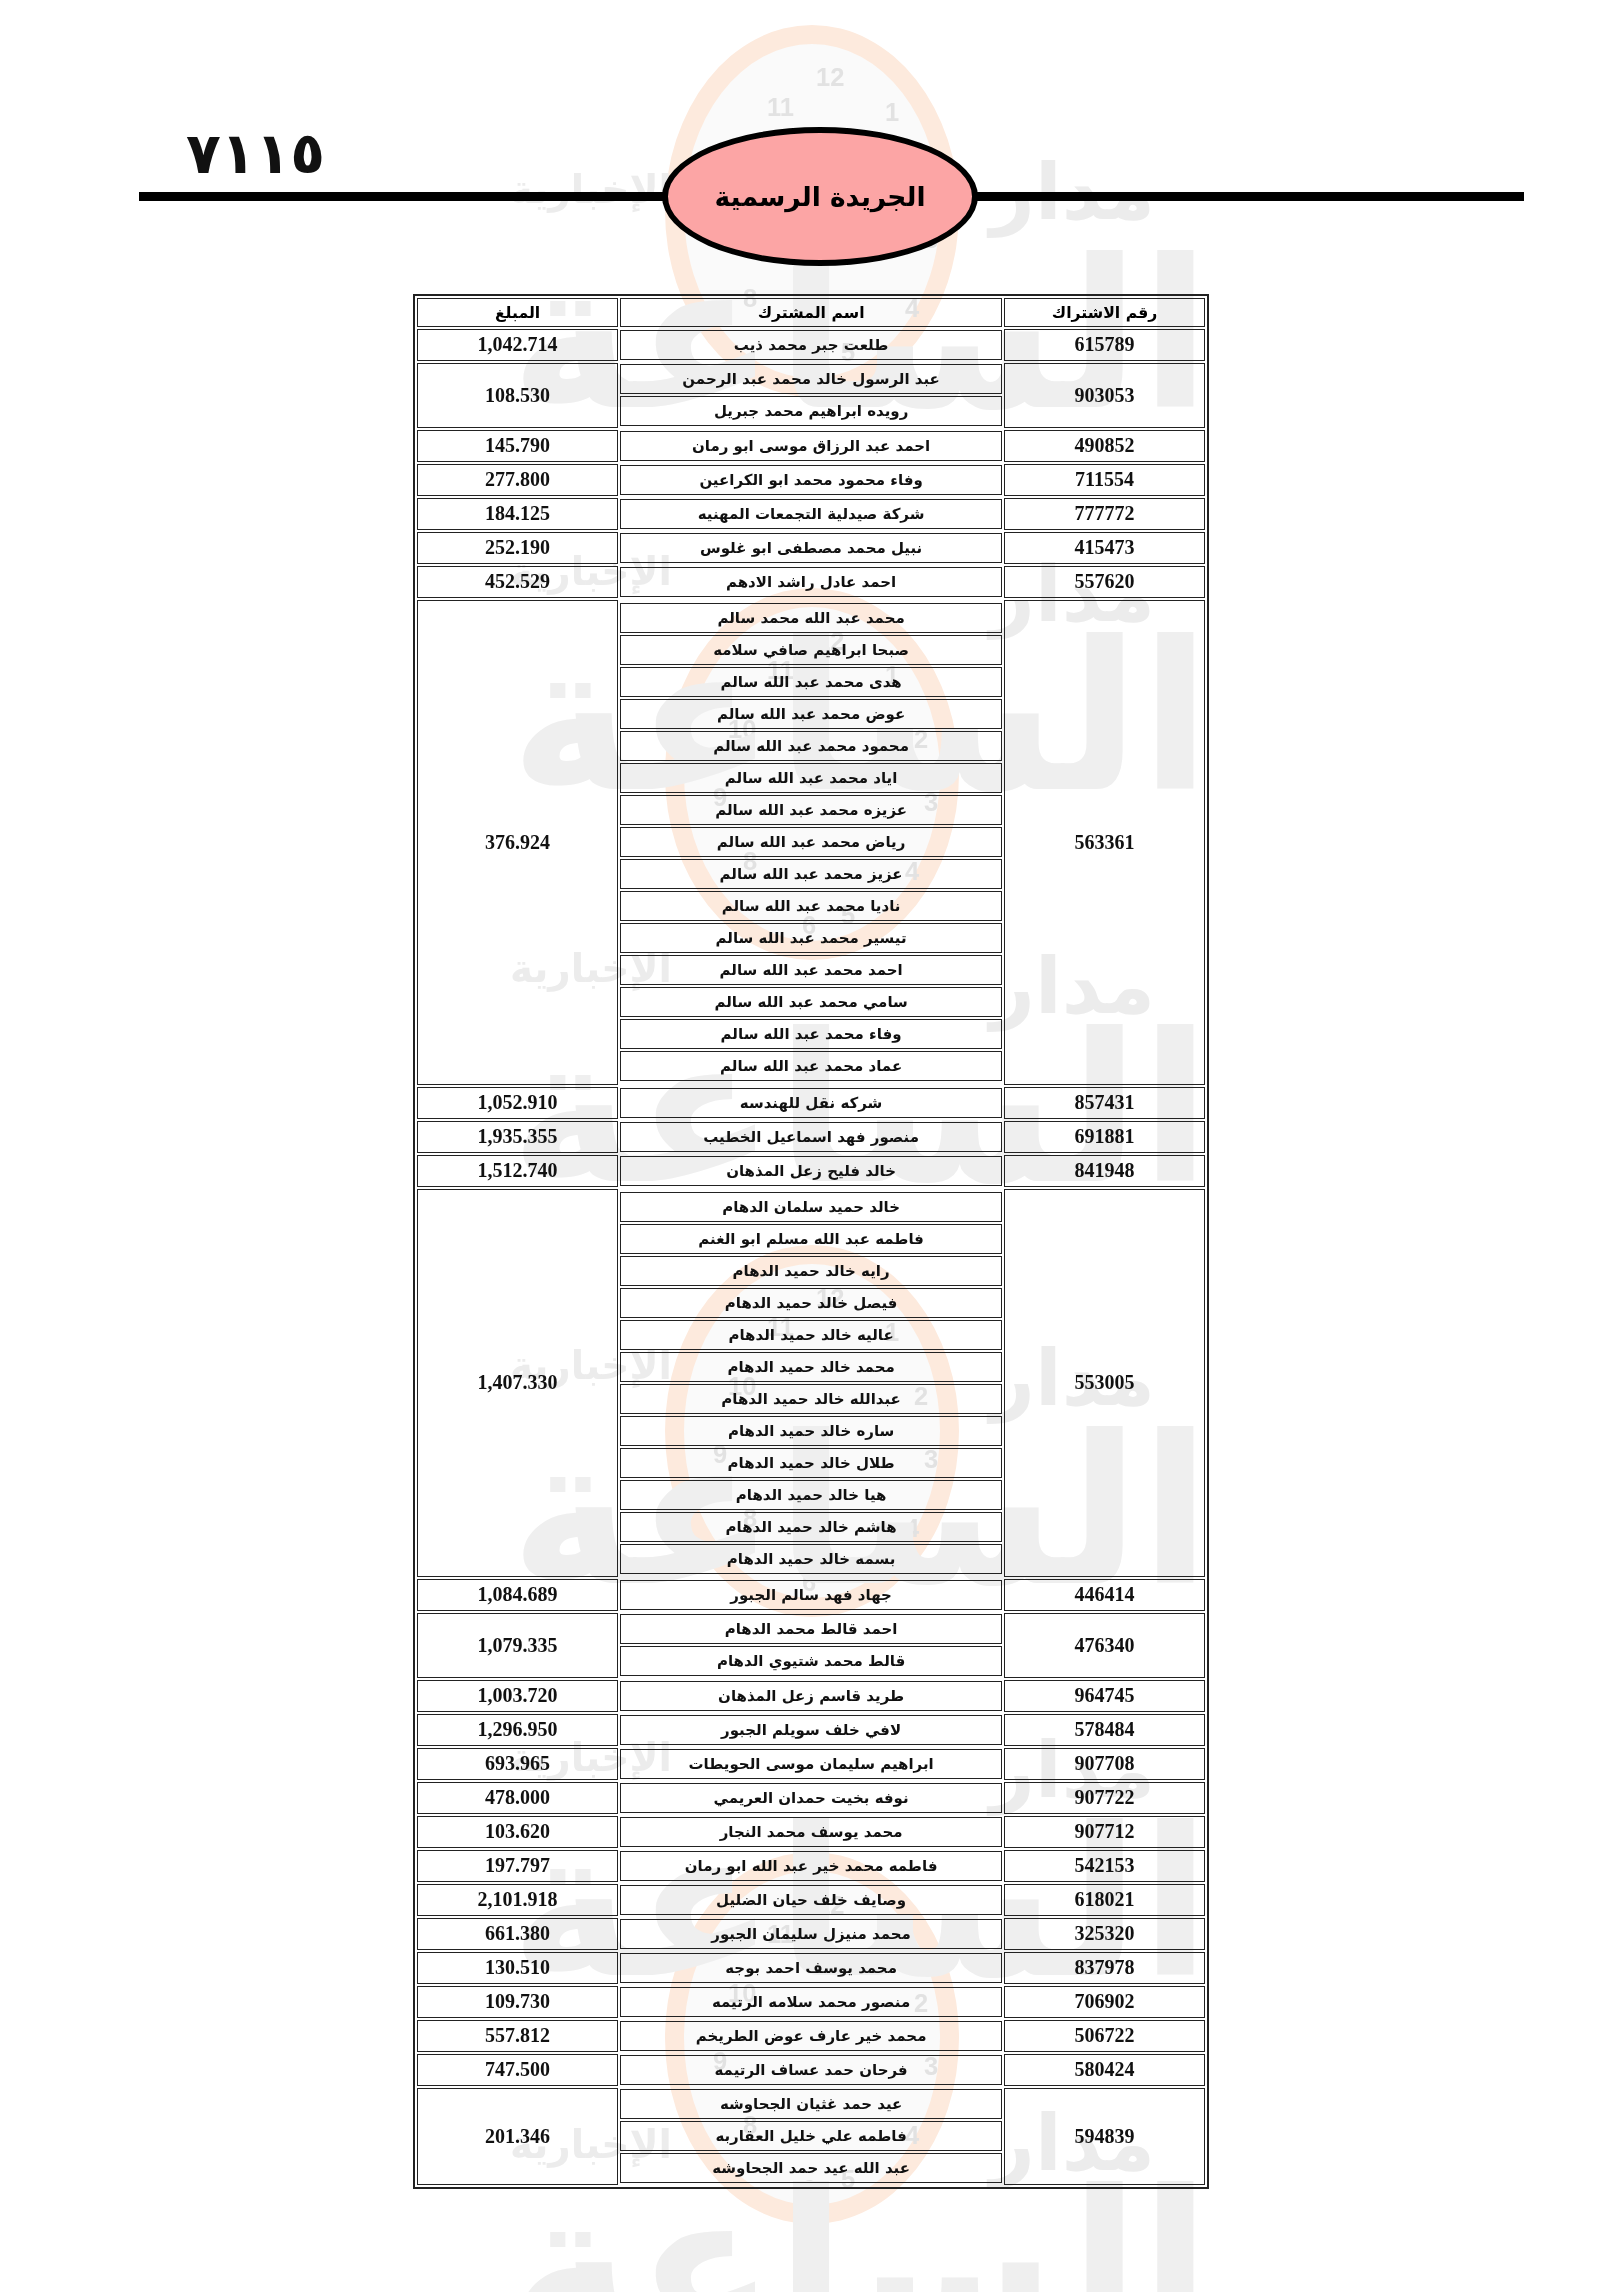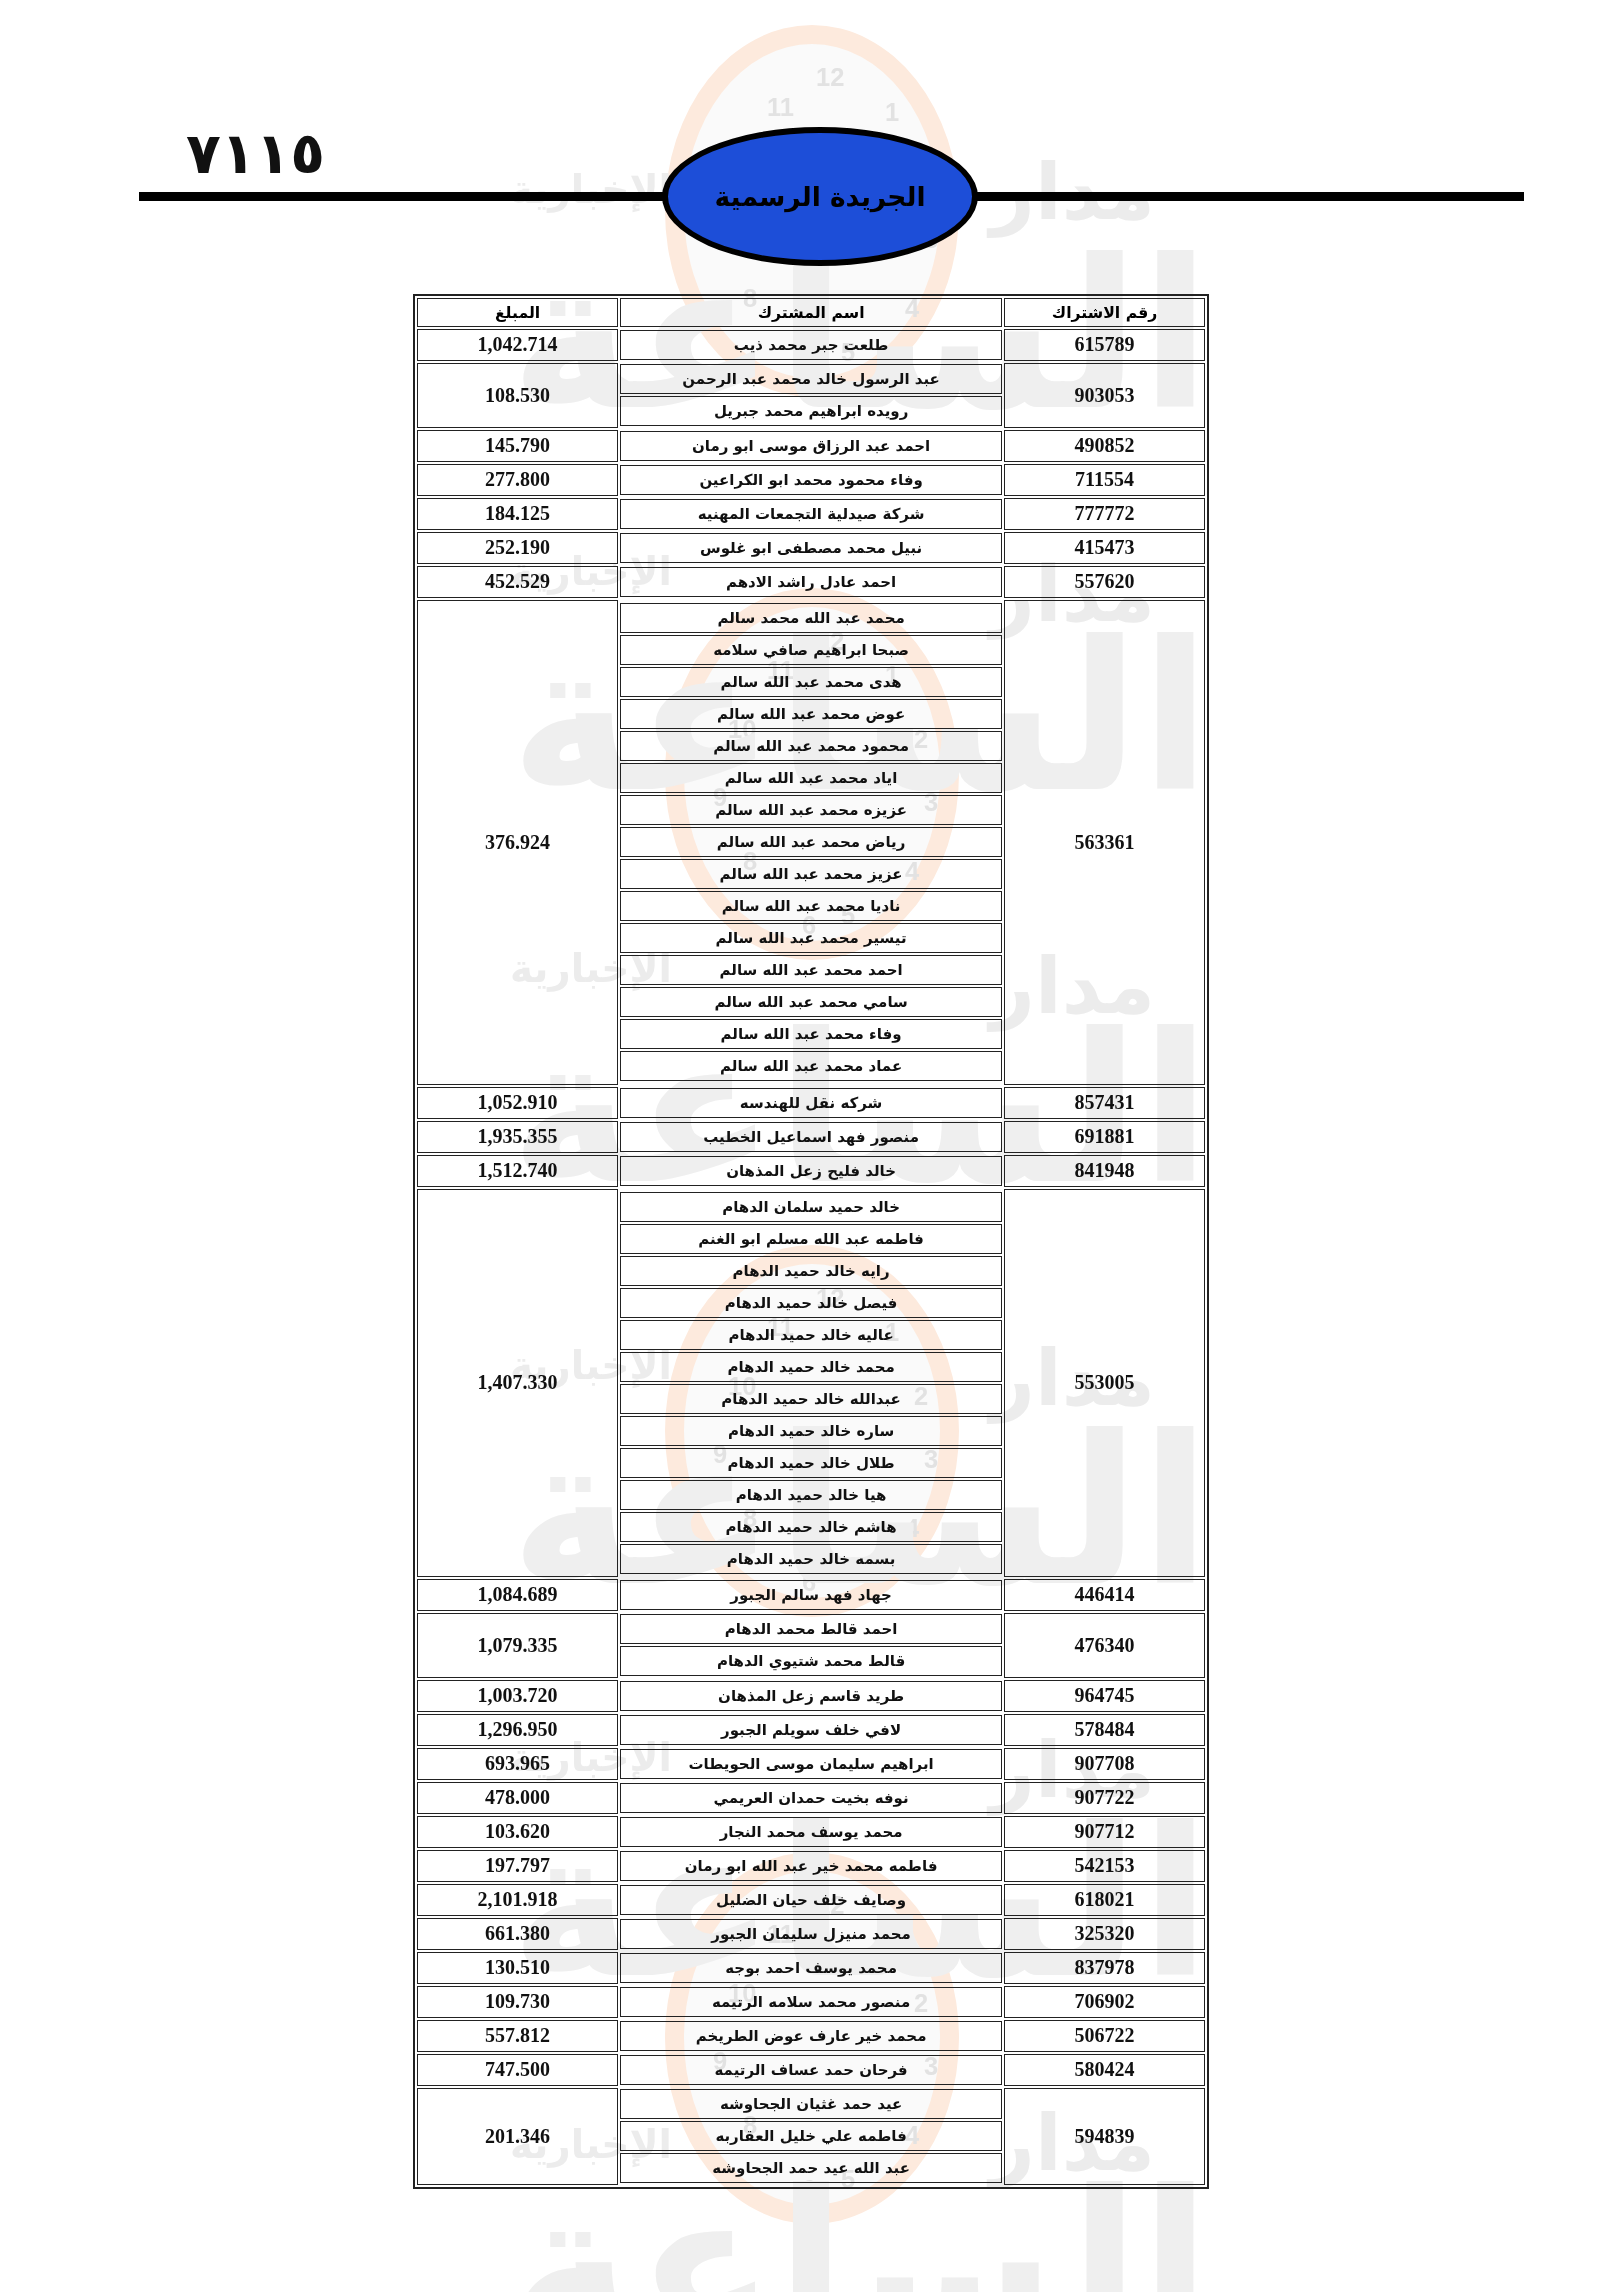--- a/index.html
+++ b/index.html
@@ -5,21 +5,21 @@
   html,body{margin:0;padding:0;background:#ffffff;}
   body{width:1621px;height:2293px;position:relative;overflow:hidden;font-family:"DejaVu Sans","Liberation Sans",sans-serif;}
   .wm-layer{position:absolute;left:0;top:0;width:1621px;height:2293px;pointer-events:none;z-index:0;}
   .wm-clock{position:absolute;width:294px;height:372px;left:665px;border-radius:50%;border:19.6px solid #fdeadd;box-sizing:border-box;background:rgba(245,245,245,0.55);}
   .wm-clock .num{position:absolute;color:#e2e2e2;font-family:"Liberation Sans",sans-serif;font-size:25.5px;font-weight:bold;}
   .wm-text{position:absolute;color:#ececec;font-family:"DejaVu Sans",sans-serif;font-weight:bold;direction:rtl;white-space:nowrap;}
   .wm-big{position:absolute;color:#efefef;font-family:"DejaVu Sans",sans-serif;font-weight:bold;direction:rtl;font-size:206px;white-space:nowrap;}
 
   .page-number{position:absolute;left:186px;top:120px;font-family:"DejaVu Sans",sans-serif;font-size:57px;font-weight:bold;color:#111;letter-spacing:2px;z-index:2;}
   .rule{position:absolute;left:139px;top:192px;width:1385px;height:8.8px;background:#000;z-index:1;}
-  .masthead{position:absolute;left:662px;top:127px;width:316px;height:139px;border:6.9px solid #000;border-radius:50%;box-sizing:border-box;background:#1d4ed8;z-index:2;display:flex;align-items:center;justify-content:center;}
+  .masthead{position:absolute;left:662px;top:127px;width:316px;height:139px;border:6.9px solid #000;border-radius:50%;box-sizing:border-box;background:#fca5a5;z-index:2;display:flex;align-items:center;justify-content:center;}
   .masthead span{font-family:"DejaVu Sans",sans-serif;font-weight:bold;font-size:26.5px;color:#000;direction:rtl;}
 
   .table-wrap{position:absolute;left:413px;top:294px;width:796px;z-index:3;}
   table{border-collapse:separate;border-spacing:2px;width:100%;border:2px solid #222;direction:rtl;background:transparent;}
   td,th{border:1.5px solid #222;padding:0;text-align:center;vertical-align:middle;background:transparent;}
   th{height:26.5px;font-family:"DejaVu Sans",sans-serif;font-size:15.7px;font-weight:bold;}
   .col-id{width:201px;}
   .col-name{width:382px;}
   .col-amt{width:201px;}
   .num-cell{font-family:"Liberation Serif",serif;font-weight:bold;font-size:20px;color:#111;}

